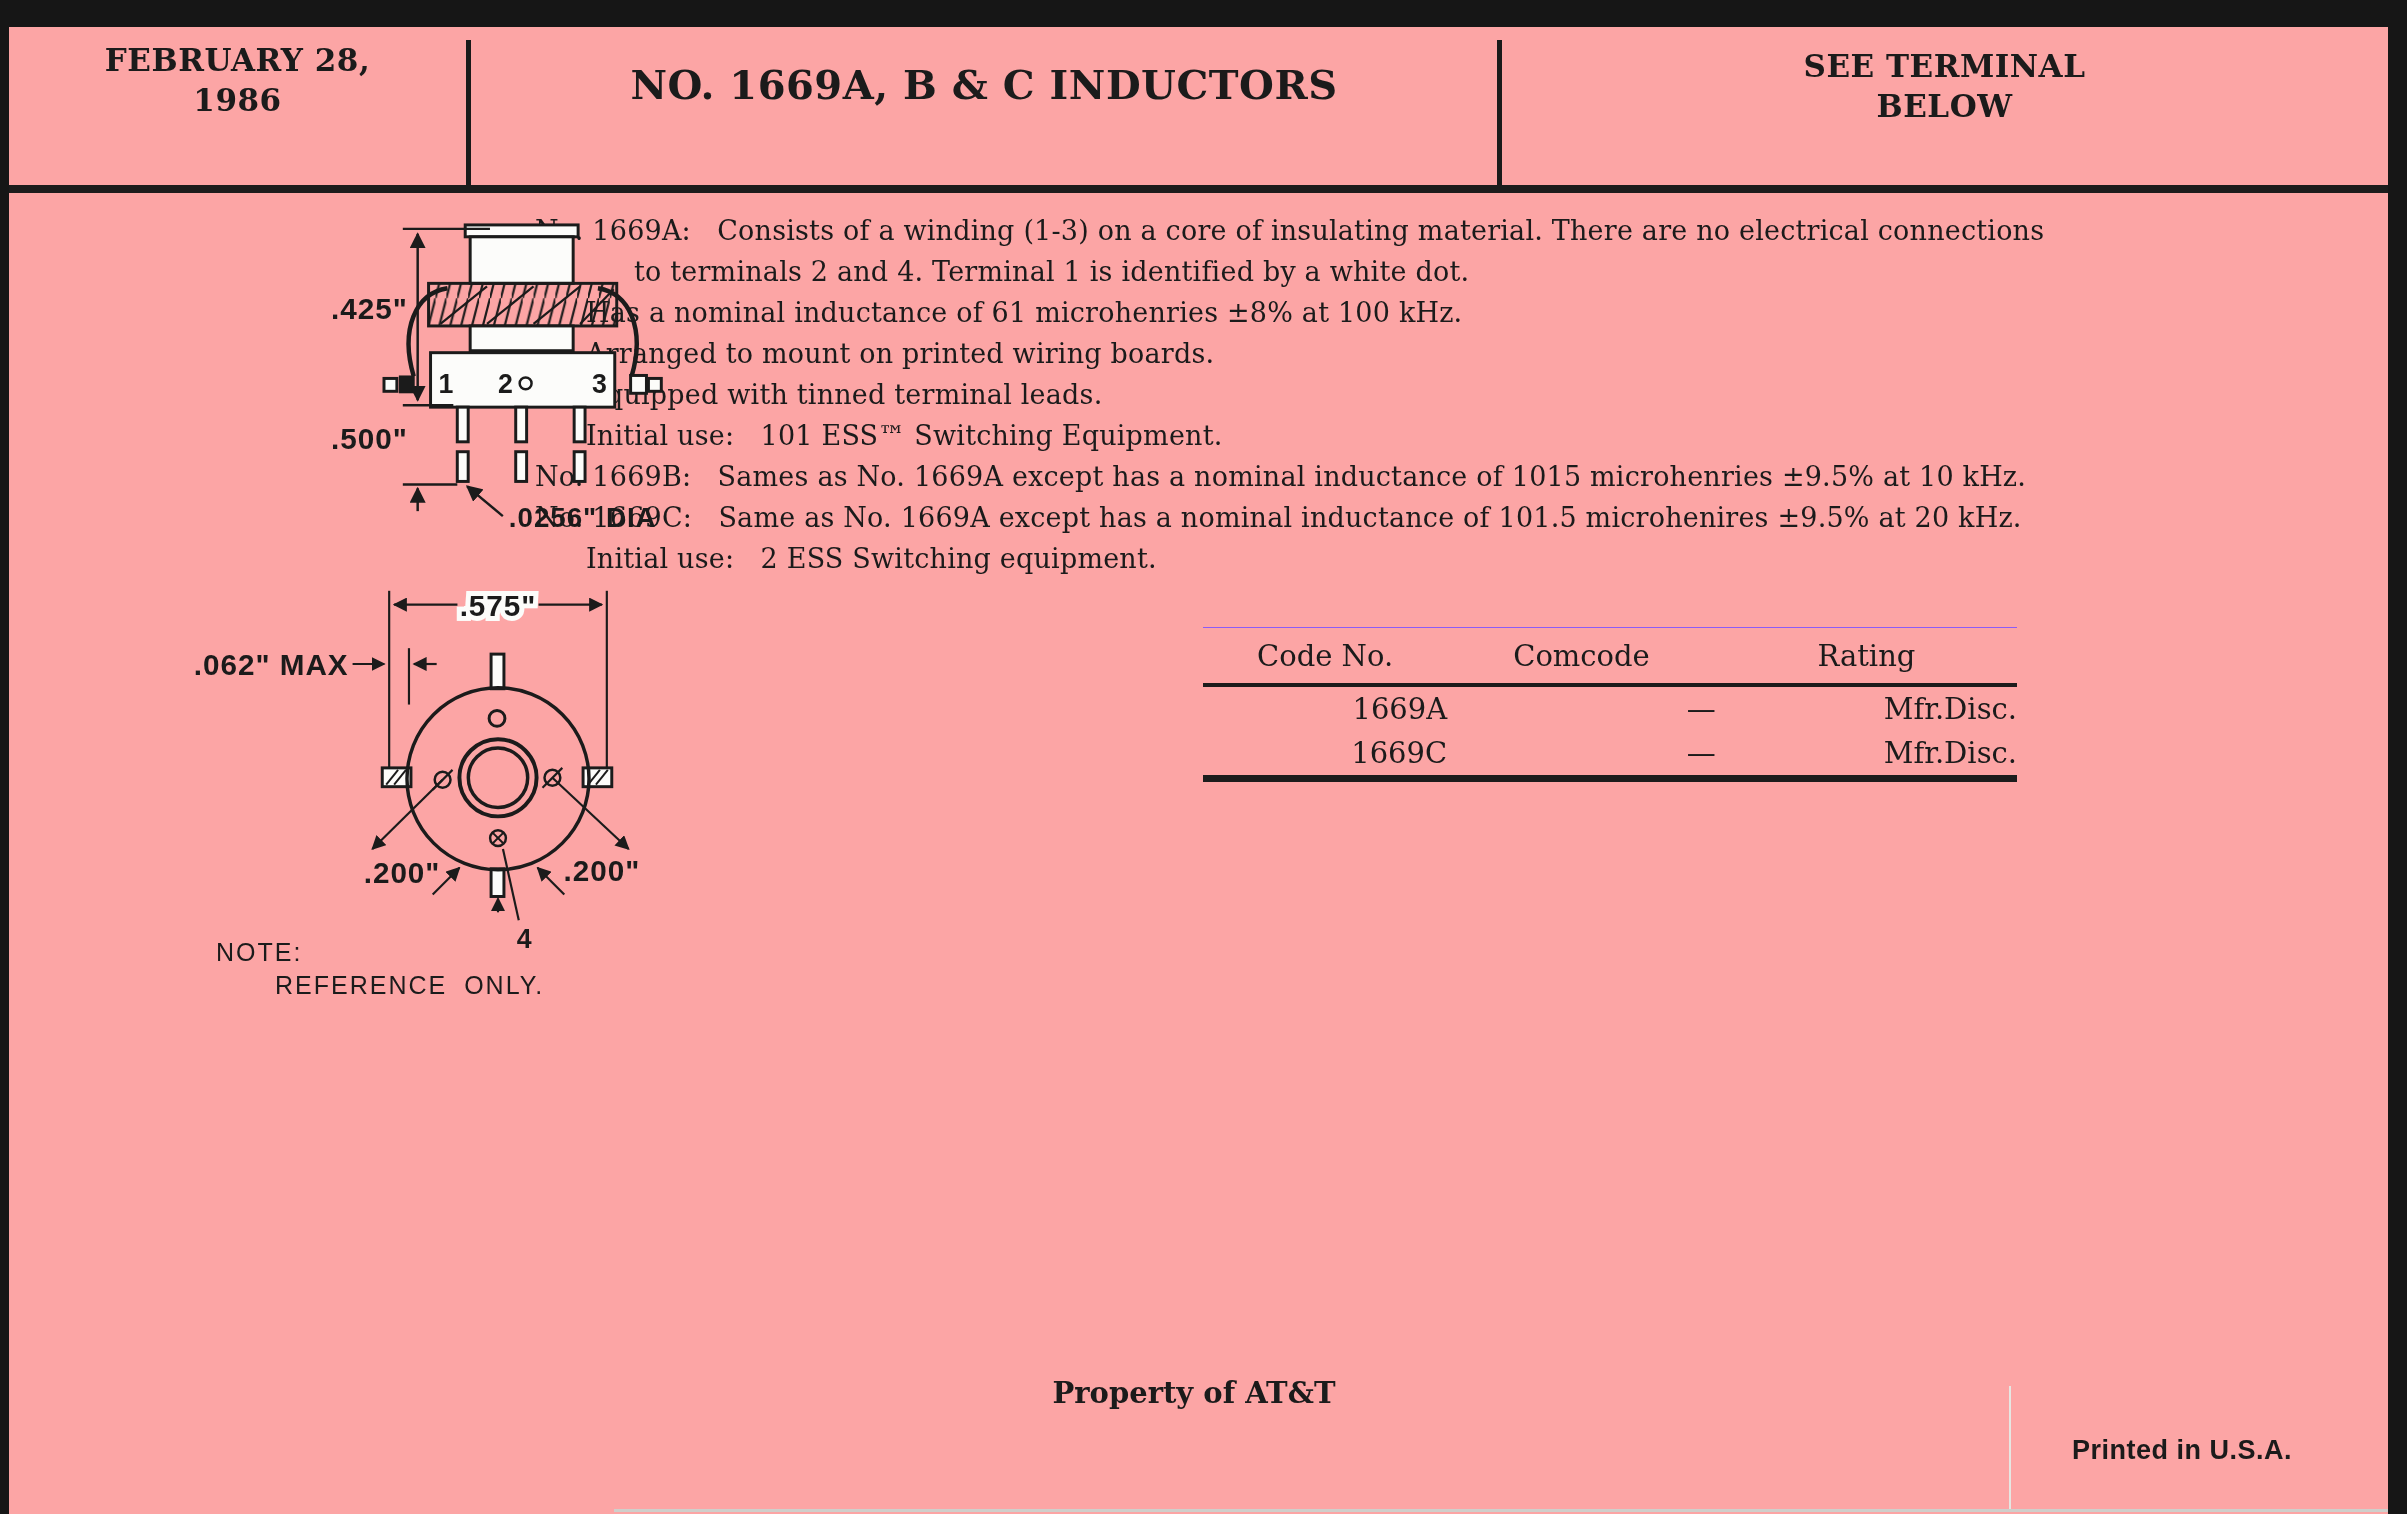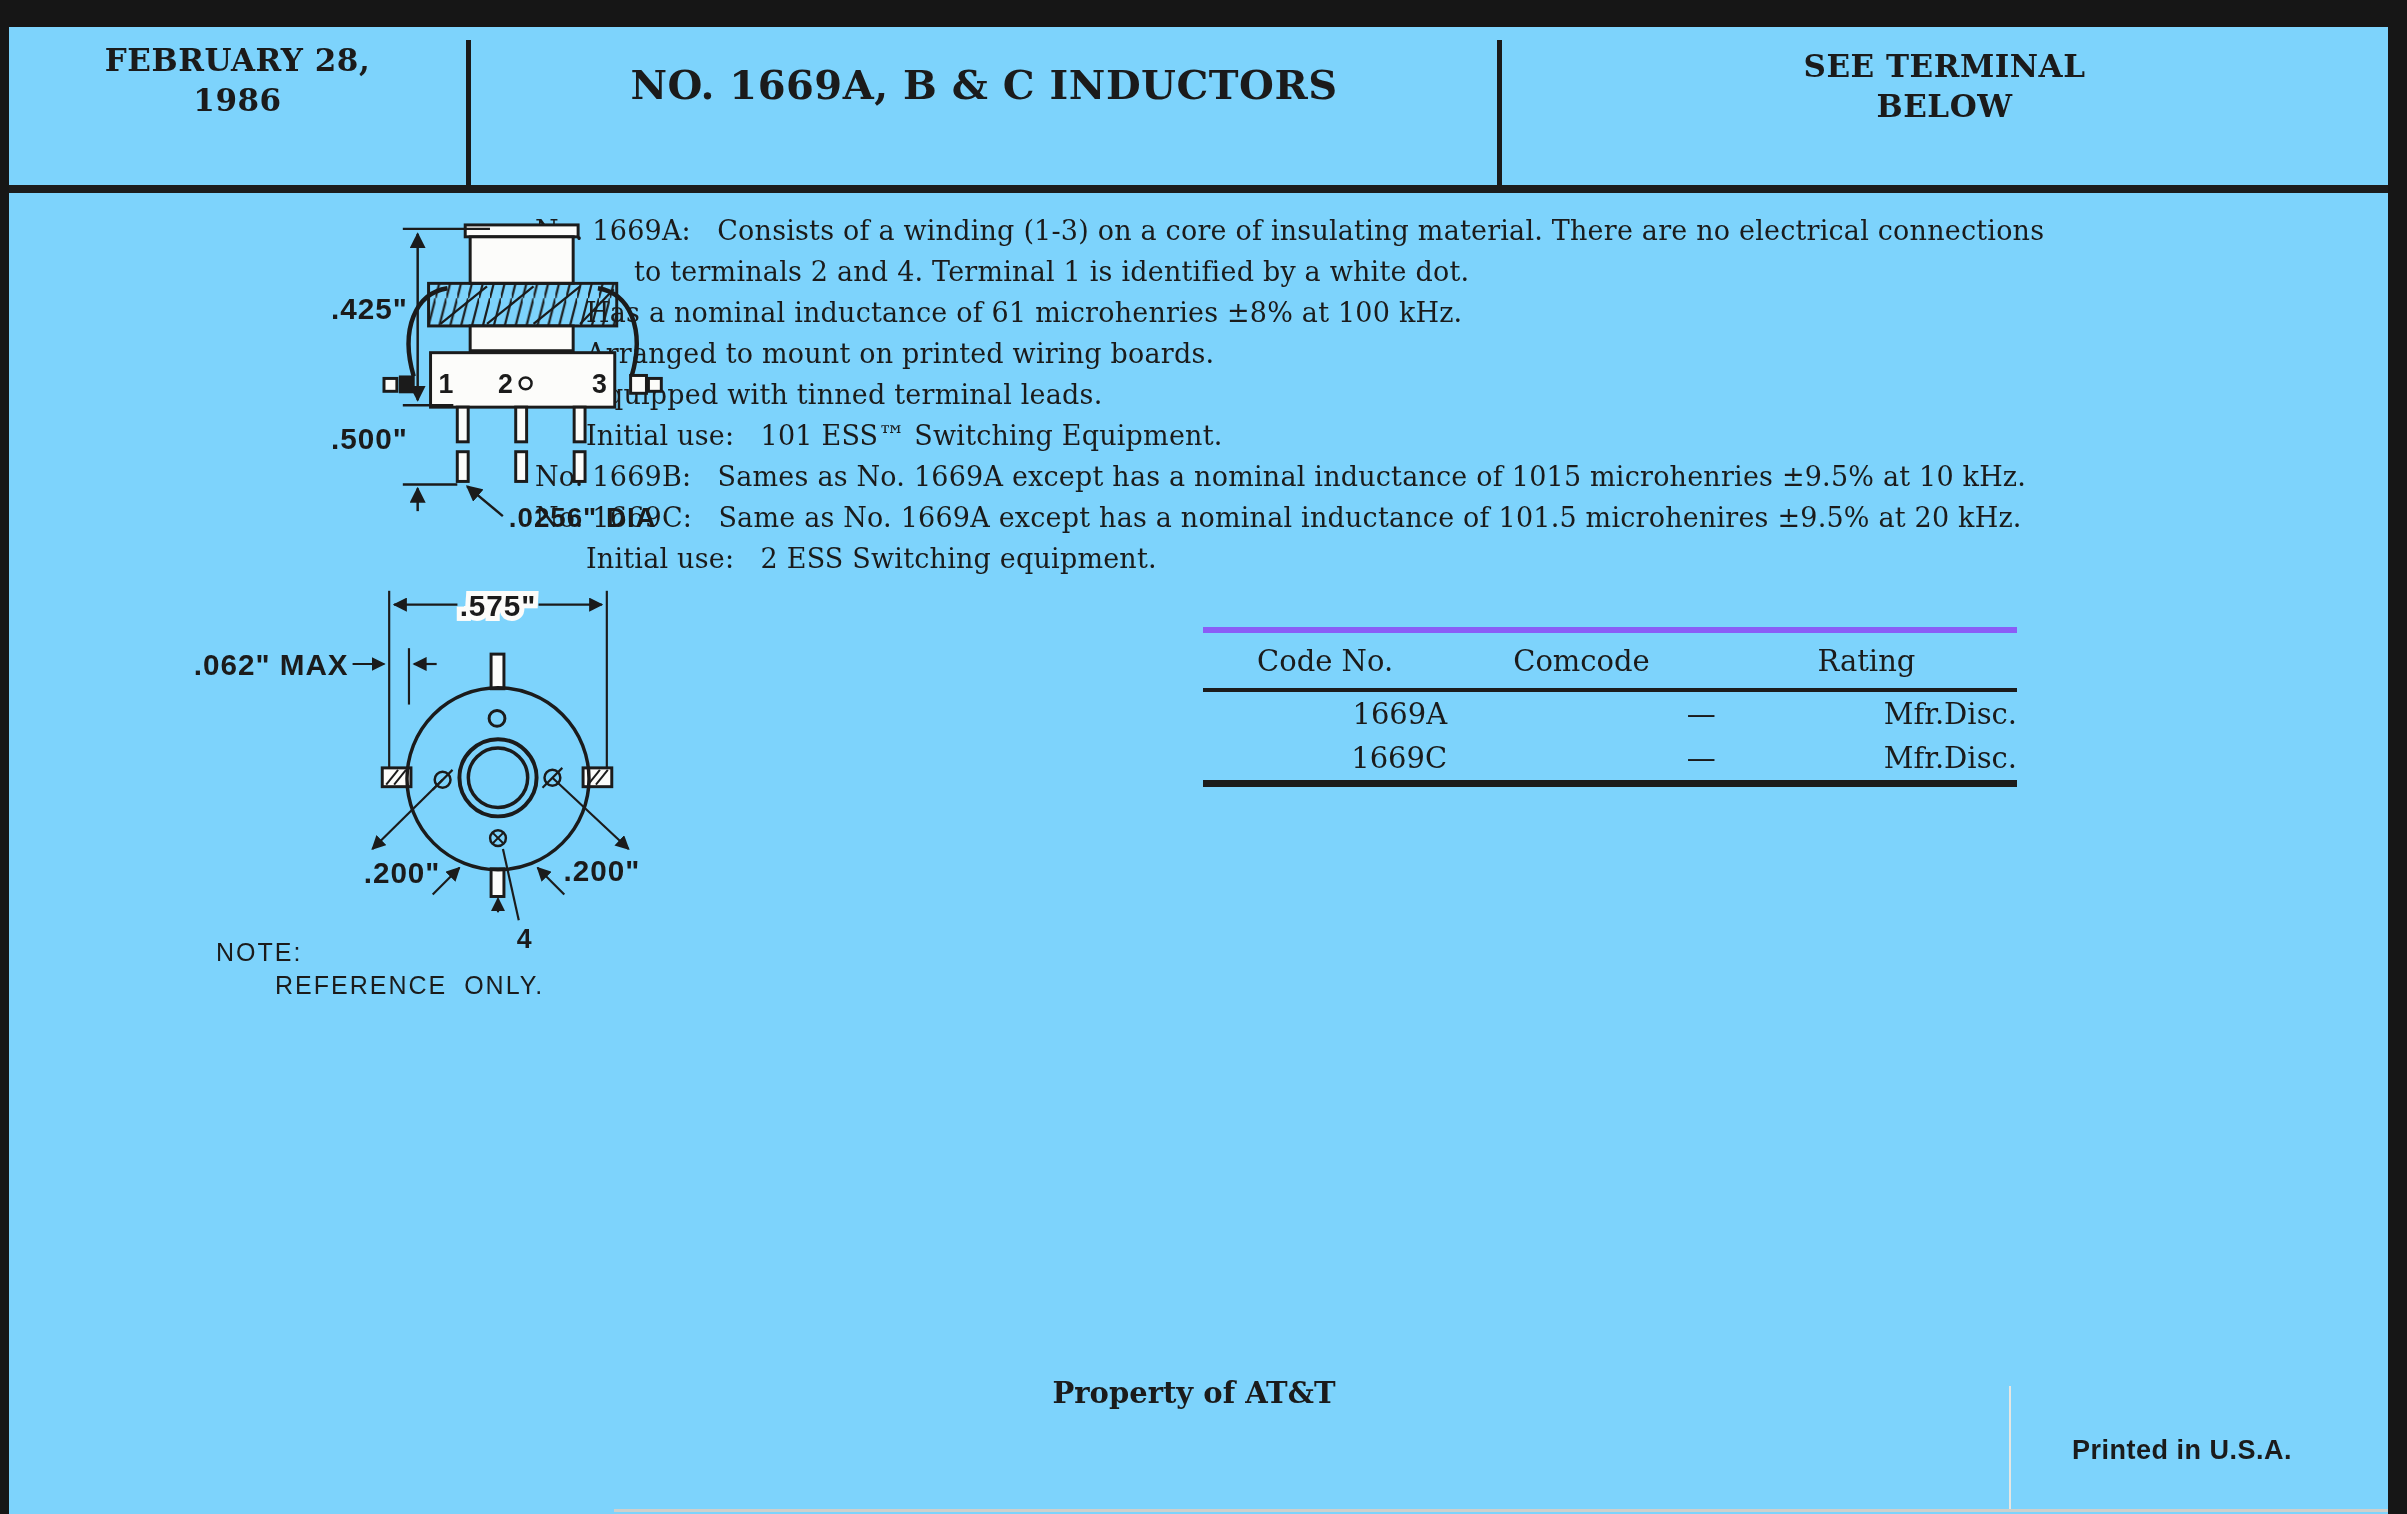--- a/index.html
+++ b/index.html
@@ -1,16 +1,16 @@
 <!DOCTYPE html>
 <html><head>
 <meta charset="utf-8">
 <style>
   html,body{margin:0;padding:0;background:#777;}
-  #page{position:relative;width:2408px;height:1515px;background:#7dd3fc;overflow:hidden;
+  #page{position:relative;width:2408px;height:1515px;background:#fca5a5;overflow:hidden;
         font-family:"DejaVu Serif",serif;color:#1b1b1b;}
   .abs{position:absolute;}
   .bar{background:#161616;}
   .serif{font-family:"DejaVu Serif",serif;}
   .center{text-align:center;}
 
   
   .hdr-date{left:9px;top:40px;width:457px;font-size:31px;font-weight:bold;line-height:40px;letter-spacing:0.5px;}
   .hdr-title{left:471px;top:61px;width:1026px;font-size:40px;font-weight:bold;letter-spacing:0.5px;}
   .hdr-ratings{left:1501px;top:46px;width:887px;font-size:31px;font-weight:bold;line-height:40px;letter-spacing:0.5px;}
@@ -18,21 +18,21 @@
   .hrule{left:9px;top:185px;width:2379px;height:8px;background:#1c1c1c;}
 
   
   .desc{left:535px;top:210px;width:1846px;font-size:27px;line-height:41px;font-weight:500;letter-spacing:0.2px;}
   .dline{white-space:nowrap;}
   .ind1{padding-left:51px;}
   .ind2{padding-left:99px;}
 
   
   .rtable{left:1203px;top:627px;width:814px;border-collapse:collapse;font-size:29px;font-weight:500;}
-  .rtable{border-top:6px solid #8b5cf6;border-bottom:7px solid #1c1c1c;}
+  .rtable{border-top:1px solid #8b5cf6;border-bottom:7px solid #1c1c1c;}
   .rtable th{font-weight:500;height:55px;border-bottom:4px solid #1c1c1c;padding:0;}
   .rtable td{height:44px;text-align:right;padding:0;}
   .rtable th{text-align:center;}
 
   
   .dimtxt{font-family:"Liberation Sans",sans-serif;font-weight:bold;font-size:30px;letter-spacing:1px;fill:#1b1b1b;}
   .dimtxt-s{font-family:"Liberation Sans",sans-serif;font-weight:bold;font-size:28px;letter-spacing:1px;fill:#1b1b1b;}
   .termtxt{font-family:"Liberation Sans",sans-serif;font-weight:600;font-size:27px;fill:#1b1b1b;}
   .note{left:216px;top:936px;font-family:"Liberation Sans",sans-serif;font-size:25px;
         font-weight:500;letter-spacing:2px;line-height:33px;}

